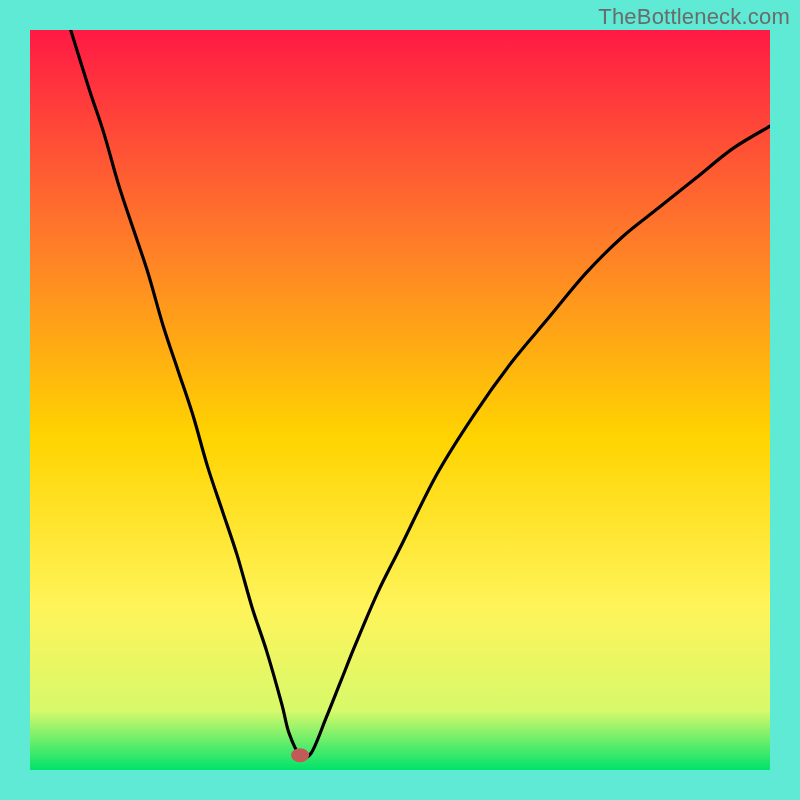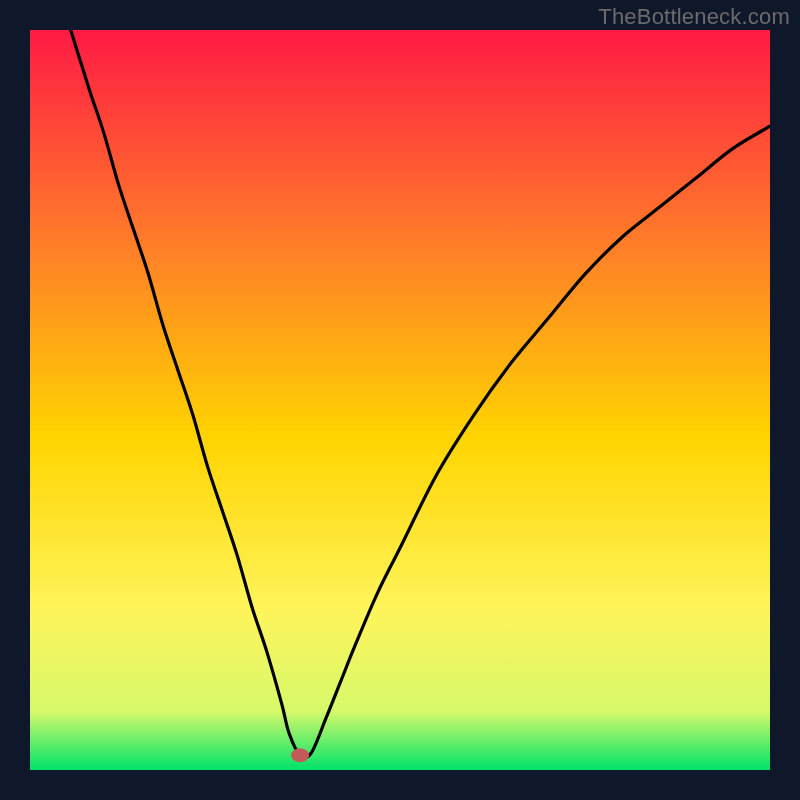--- a/index.html
+++ b/index.html
@@ -10,21 +10,21 @@
     background: #000;
     overflow: hidden;
     font-family: Arial, Helvetica, sans-serif;
   }
   .frame {
     position: absolute;
     left: 0;
     top: 0;
     width: 800px;
     height: 800px;
-    background: #0f172a;
+    background: #5eead4;
   }
   .watermark {
     position: absolute;
     top: 4px;
     right: 10px;
     color: #6b6b6b;
     font-size: 22px;
     font-weight: 500;
     letter-spacing: 0.2px;
     z-index: 10;

